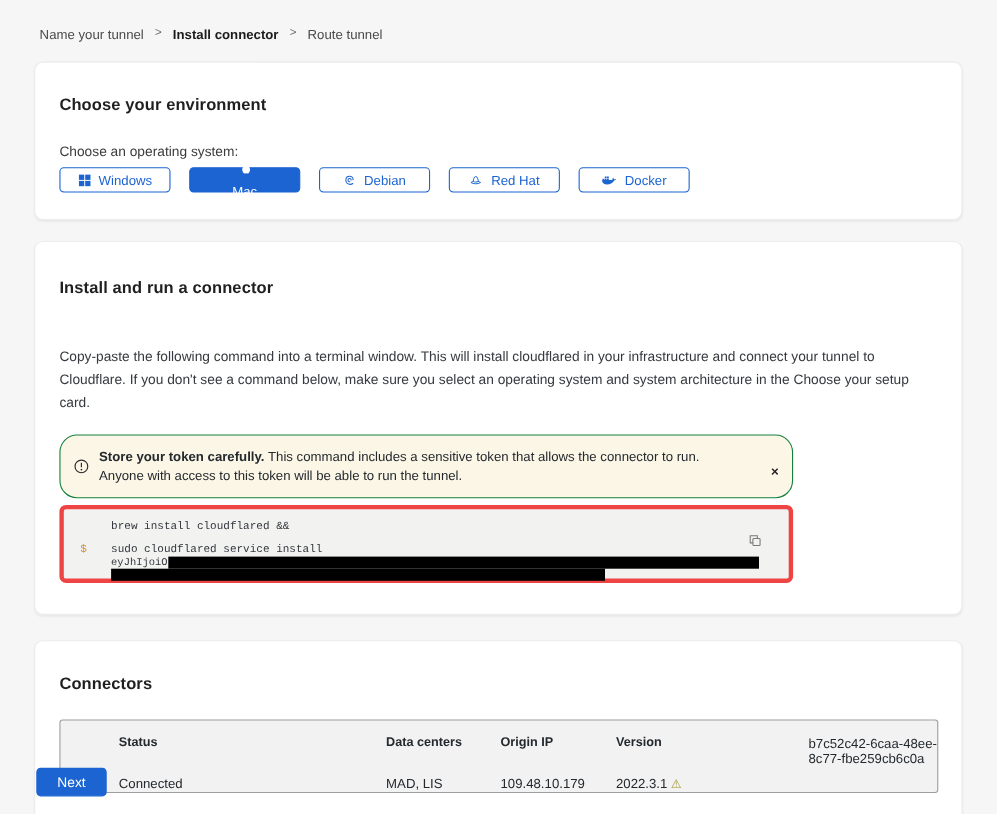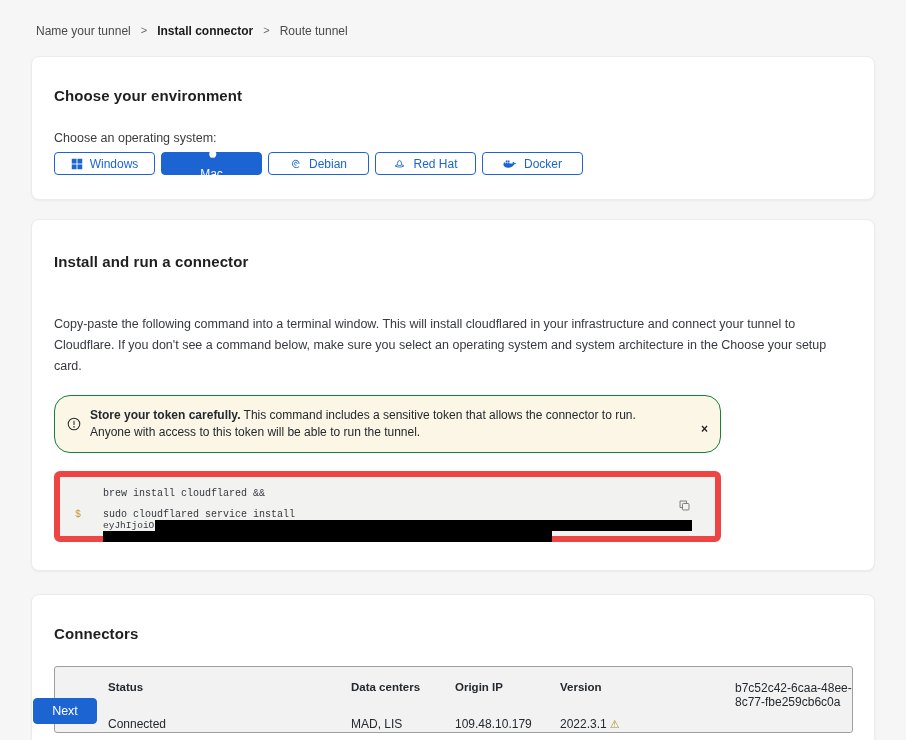--- a/index.html
+++ b/index.html
@@ -36,21 +36,21 @@
   .card h2 {
     font-size: 15px;
     font-weight: bold;
     color: #1f1f1f;
     letter-spacing: 0.1px;
   }
 
   
   .card-env { margin-top: 18px; padding: 30px 22px 24px 22px; }
   .os-label { margin-top: 27px; font-size: 12.5px; color: #3c3c3c; }
-  .os-row { margin-top: 7px; display: flex; gap: 6px; }
+  .os-row { margin-top: 7px; display: flex; gap: 17px; }
   .os-btn {
     width: 101px; height: 23px;
     display: inline-flex; align-items: center; justify-content: center; gap: 7px;
     background: #ffffff;
     border: 1px solid var(--accent);
     border-radius: 4px;
     color: var(--accent);
     font-size: 12px;
     font-family: "Liberation Sans", sans-serif;
     cursor: pointer;
@@ -83,25 +83,25 @@
   .warning-text b { font-weight: bold; }
   .warning-close {
     flex: 0 0 auto;
     background: none; border: none;
     font-size: 12px; font-weight: bold; color: #222;
     cursor: pointer; line-height: 1;
     margin-top: 10px;
   }
   .code-block {
     position: relative;
-    margin-top: 18px;
+    margin-top: 6px;
     width: 667px;
     height: 71px;
     background: #f2f2f1;
-    border: 6px solid #ef4444;
+    border: 4px solid #ef4444;
     border-radius: 6px;
     padding: 11px 14px 10px 15px;
     font-family: "Liberation Mono", monospace;
     font-size: 10px;
     color: #33373d;
   }
   .code-line1 { margin-left: 28px; }
   .code-line2 { margin-top: 10px; }
   .code-prompt { color: #cf9032; display: inline-block; width: 28px; }
   .token-line { margin-left: 28px; margin-top: 0; font-size: 9.5px; height: 11px; line-height: 11px; white-space: nowrap; }

